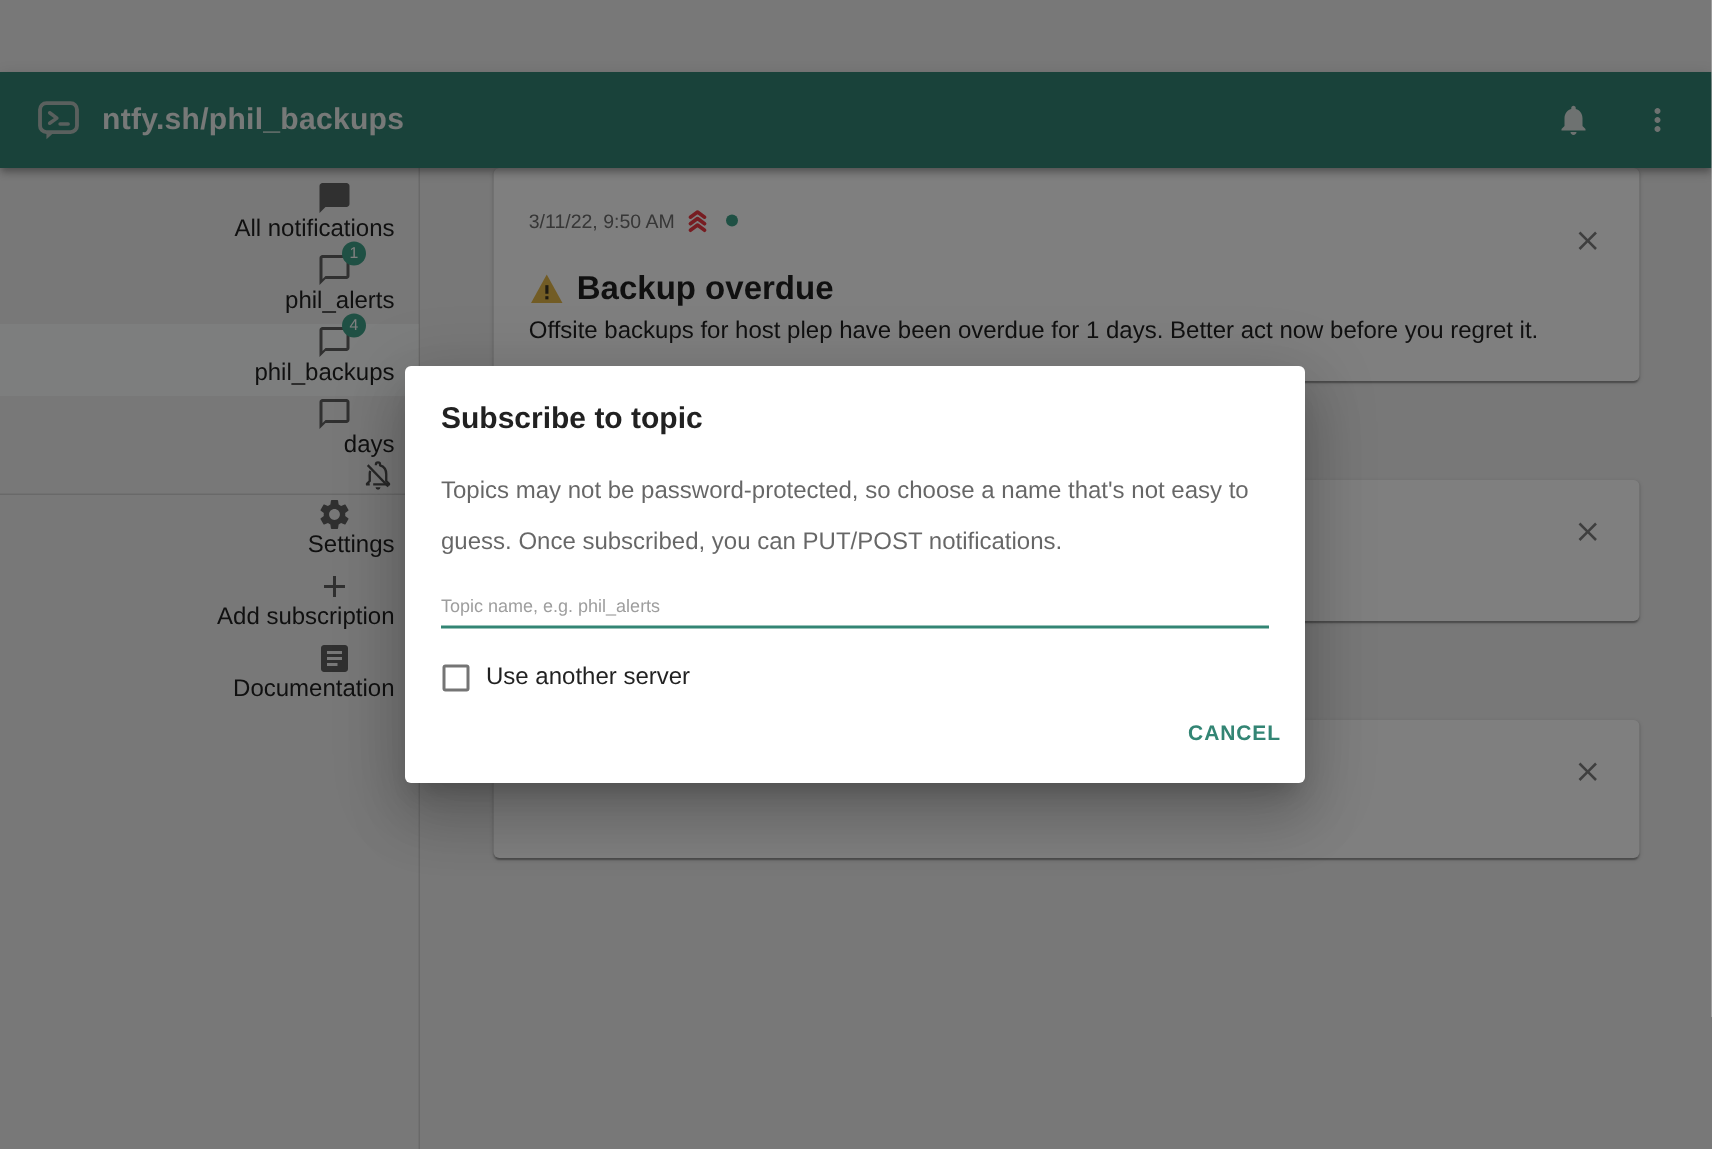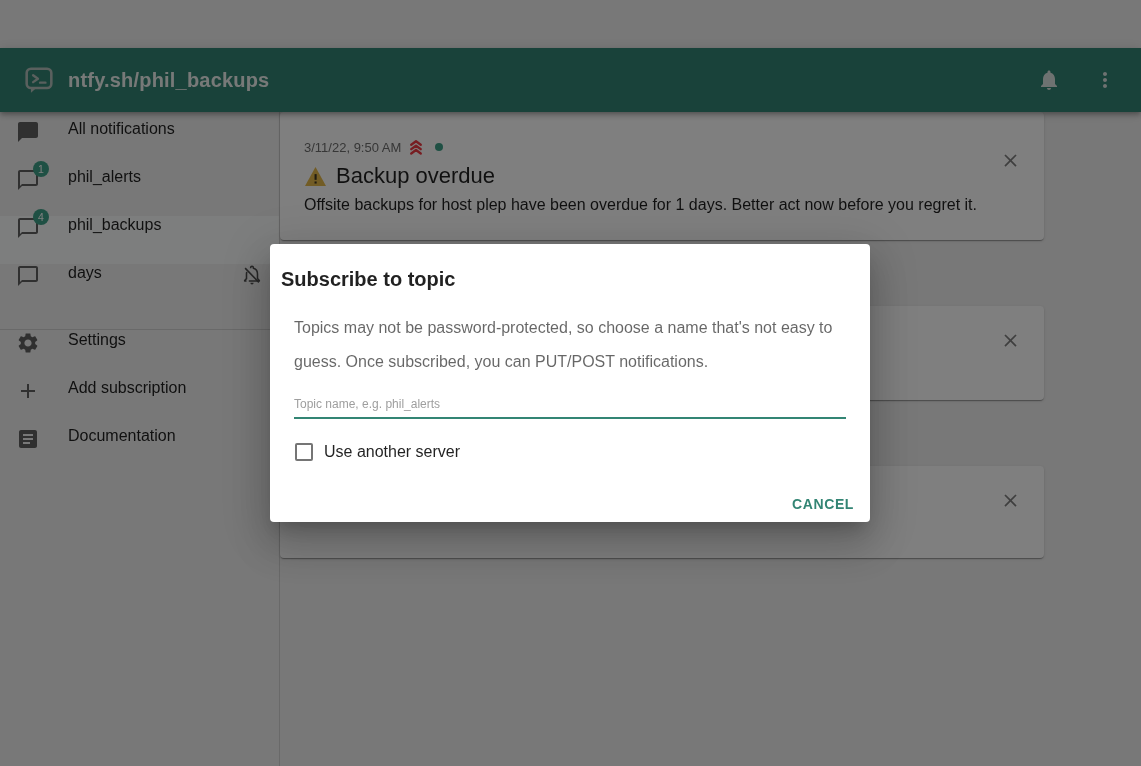--- a/index.html
+++ b/index.html
@@ -21,68 +21,68 @@
   .icon-btn { width:40px; height:40px; display:flex; align-items:center; justify-content:center;
               border:none; background:transparent; cursor:pointer; border-radius:50%; color:#dde4e2; }
   .icon-btn svg { display:block; }
 
   
   .sidebar {
     position:absolute; top:64px; left:0; width:280px; bottom:0;
     background:#f1f1f1; border-right:1px solid rgba(0,0,0,.12);
   }
   .sidebar-section { padding:25px 16px 16px; color:#757575; font-size:13px; }
-  .nav-item { height:48px; display:flex; align-items:flex-start; padding:0 16px;
-              font-size:16px; color:rgba(0,0,0,.87); cursor:pointer; }
+  .nav-item { height:48px; display:flex; align-items:flex-end; padding:0 16px;
+              font-size:16px; color:rgba(0,0,0,.87); cursor:pointer;flex-direction:column; }
   .nav-item.selected { background:#fbfdfc; }
   .nav-icon { width:24px; height:24px; margin-right:28px; color:#616161; position:relative; flex:none; }
   .nav-icon svg { display:block; }
   .badge { position:absolute; top:-7px; right:-9px; min-width:16px; height:16px; padding:0 2px;
            background:var(--unread_green, #3fa188); color:#fff; border-radius:9px; font-size:10.5px;
            display:flex; align-items:center; justify-content:center; }
   .mute-icon { margin-left:auto; color:#4f4f4f; }
   .divider { height:1px; background:rgba(0,0,0,.12); margin:17px 0 1px; }
 
   
   .main { position:absolute; top:64px; left:280px; right:0; bottom:0; padding-top:48px;
-          display:flex; flex-direction:column; align-items:flex-start;gap:40px; }
+          display:flex; flex-direction:column; align-items:center;gap:40px; }
   .card { position:relative; width:764px; background:#fff; border-radius:4px;
           box-shadow:0 2px 1px -1px rgba(0,0,0,.2), 0 1px 1px 0 rgba(0,0,0,.14), 0 1px 3px 0 rgba(0,0,0,.12); }
   .card-1 { min-height:128px; padding:27px 60px 24px 24px; margin-bottom:26px; }
   .card-2 { height:94px; margin-bottom:26px; }
   .card-3 { height:92px; margin-bottom:30px; }
   .card-4 { height:88px; padding:25px 60px 24px 24px; }
   .card-meta { display:flex; align-items:center; gap:5px; font-size:13px; color:#6e6e6e; height:16px; }
   .prio svg { display:block; }
   .dot { width:8px; height:8px; border-radius:50%; background:var(--unread_green, #3fa188); margin-left:4px; }
-  .card-title { display:flex; align-items:center; gap:9px; margin-top:8px;
-                font-size:22px; color:rgba(0,0,0,.87); }
+  .card-title { display:flex; align-items:center; gap:9px; margin-top:24px;
+                font-size:22px; color:rgba(0,0,0,.87);font-weight:bold; }
   .card-body { margin-top:7px; font-size:16px; color:rgba(0,0,0,.87); }
   .card-close { position:absolute; right:22px; width:24px; height:24px; color:rgba(0,0,0,.5);
                 background:transparent; border:none; cursor:pointer; display:flex; align-items:center; justify-content:center; }
   .card-1 .card-close { top:36px; }
   .card-2 .card-close, .card-3 .card-close { top:22px; }
   .card-4 .card-close { top:20px; }
 
   
   .backdrop { position:absolute; inset:0; background:rgba(0,0,0,.5); z-index:50; }
   .dialog { position:absolute; left:270px; top:244px; width:600px; height:278px; z-index:60;
             background:#fff; border-radius:4px;
             box-shadow:0 11px 15px -7px rgba(0,0,0,.2), 0 24px 38px 3px rgba(0,0,0,.14), 0 9px 46px 8px rgba(0,0,0,.12); }
-  .dialog-title { padding:24px 11px 0; font-size:20px; font-weight:700; color:rgba(0,0,0,.87); }
+  .dialog-title { padding:24px 24px 0; font-size:20px; font-weight:700; color:rgba(0,0,0,.87); }
   .dialog-desc { margin:20px 24px 0; font-size:16px; line-height:34px; color:rgba(0,0,0,.6); }
   .topic-input { display:block; margin:14px 24px 0; width:552px; border:none; outline:none;
                  border-bottom:2px solid var(--primary, #338574); background:transparent;
                  font-size:12px; padding:4px 0 6px; font-family:"Liberation Sans", sans-serif; color:rgba(0,0,0,.87); }
   .topic-input::placeholder { color:#9e9e9e; opacity:1; }
   .checkbox-row { display:flex; align-items:center; margin:24px 24px 0; cursor:pointer; }
   .checkbox-box { width:18px; height:18px; border:2px solid rgba(0,0,0,.54); border-radius:2px;
                   margin:0 11px 0 1px; background:#fff; }
   .checkbox-label { font-size:16px; color:rgba(0,0,0,.87); }
-  .dialog-actions { position:absolute; right:8px; bottom:0; display:flex; gap:8px;align-items:center; }
+  .dialog-actions { position:absolute; right:8px; bottom:16px; display:flex; gap:8px;align-items:center; }
   .text-btn { border:none; background:transparent; font-family:"Liberation Sans", sans-serif;
               font-size:14px; font-weight:700; letter-spacing:.6px; padding:10px 8px; cursor:pointer;
               border-radius:4px; }
   .text-btn.primary { color:var(--primary, #338574); }
   .text-btn.disabled { color:rgba(0,0,0,.26); cursor:default; }
 </style>
 </head>
 <body>
 
 <header class="appbar">

